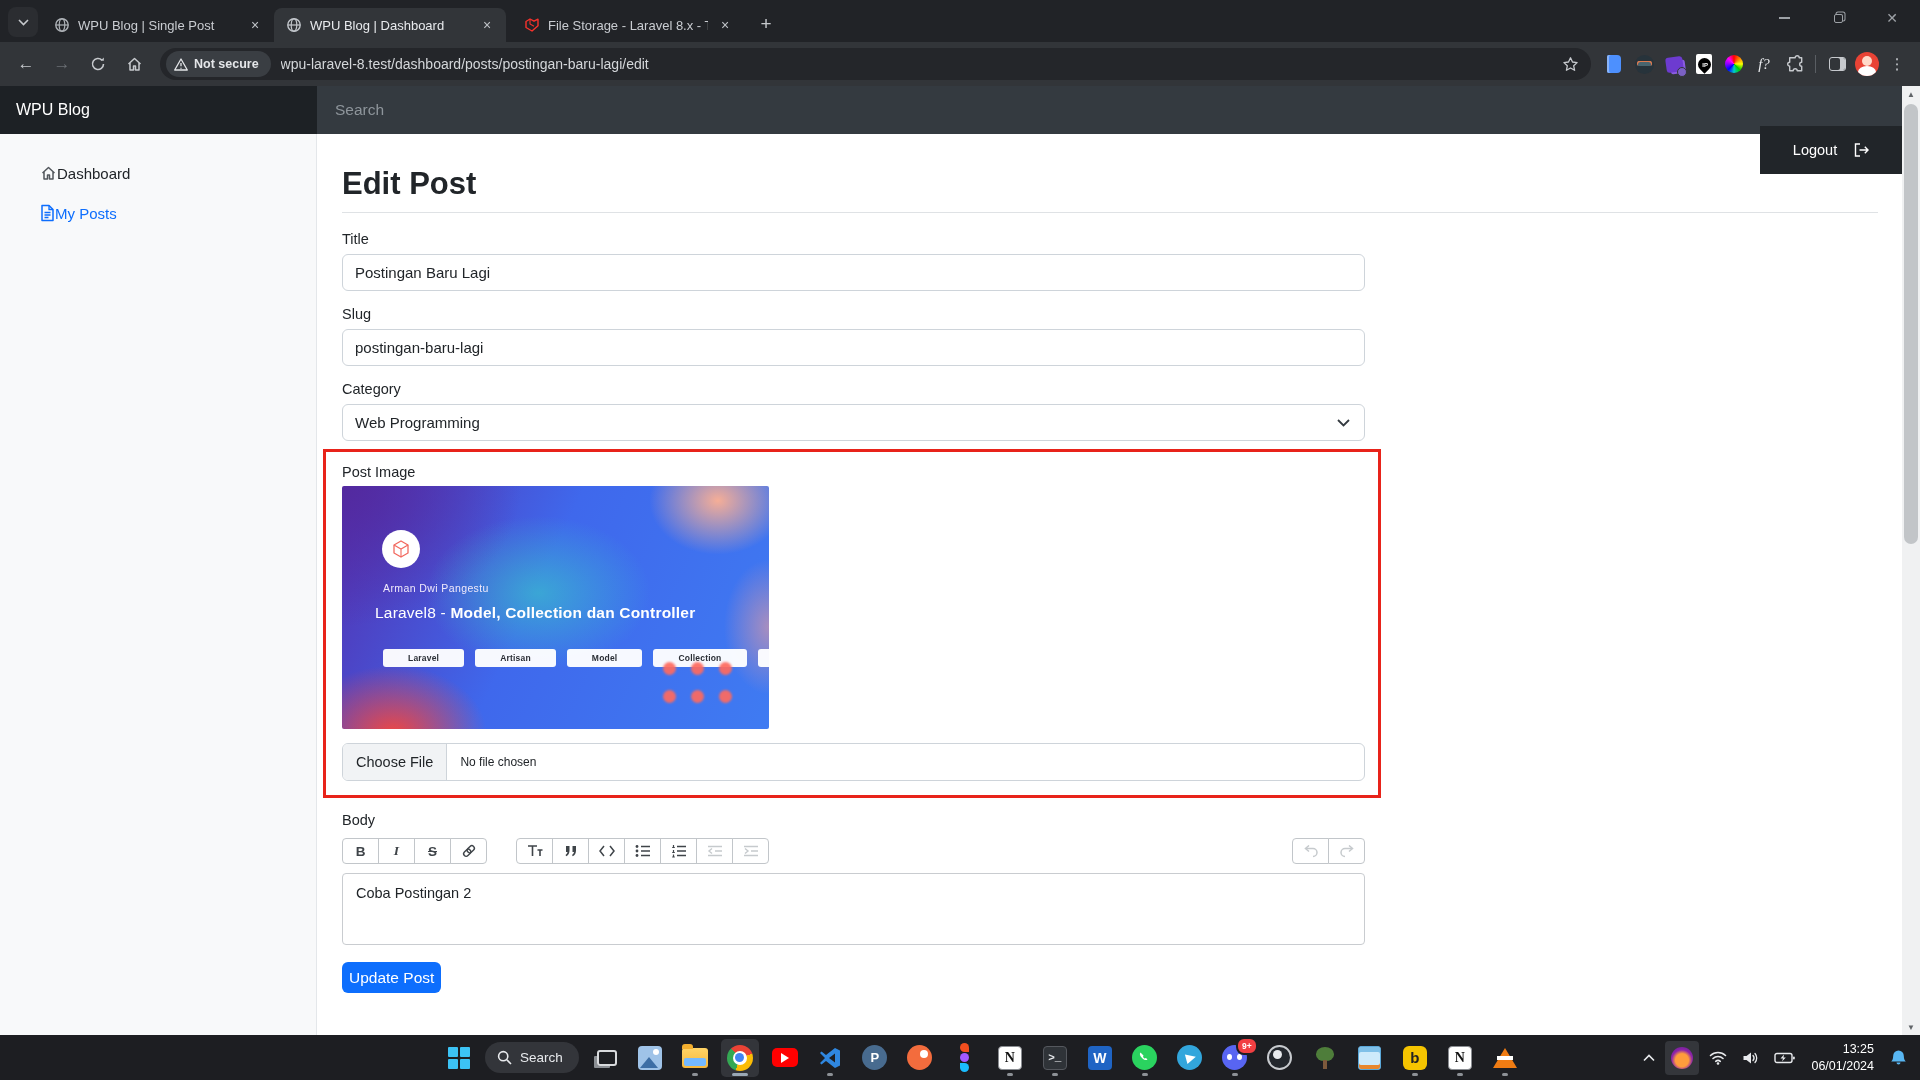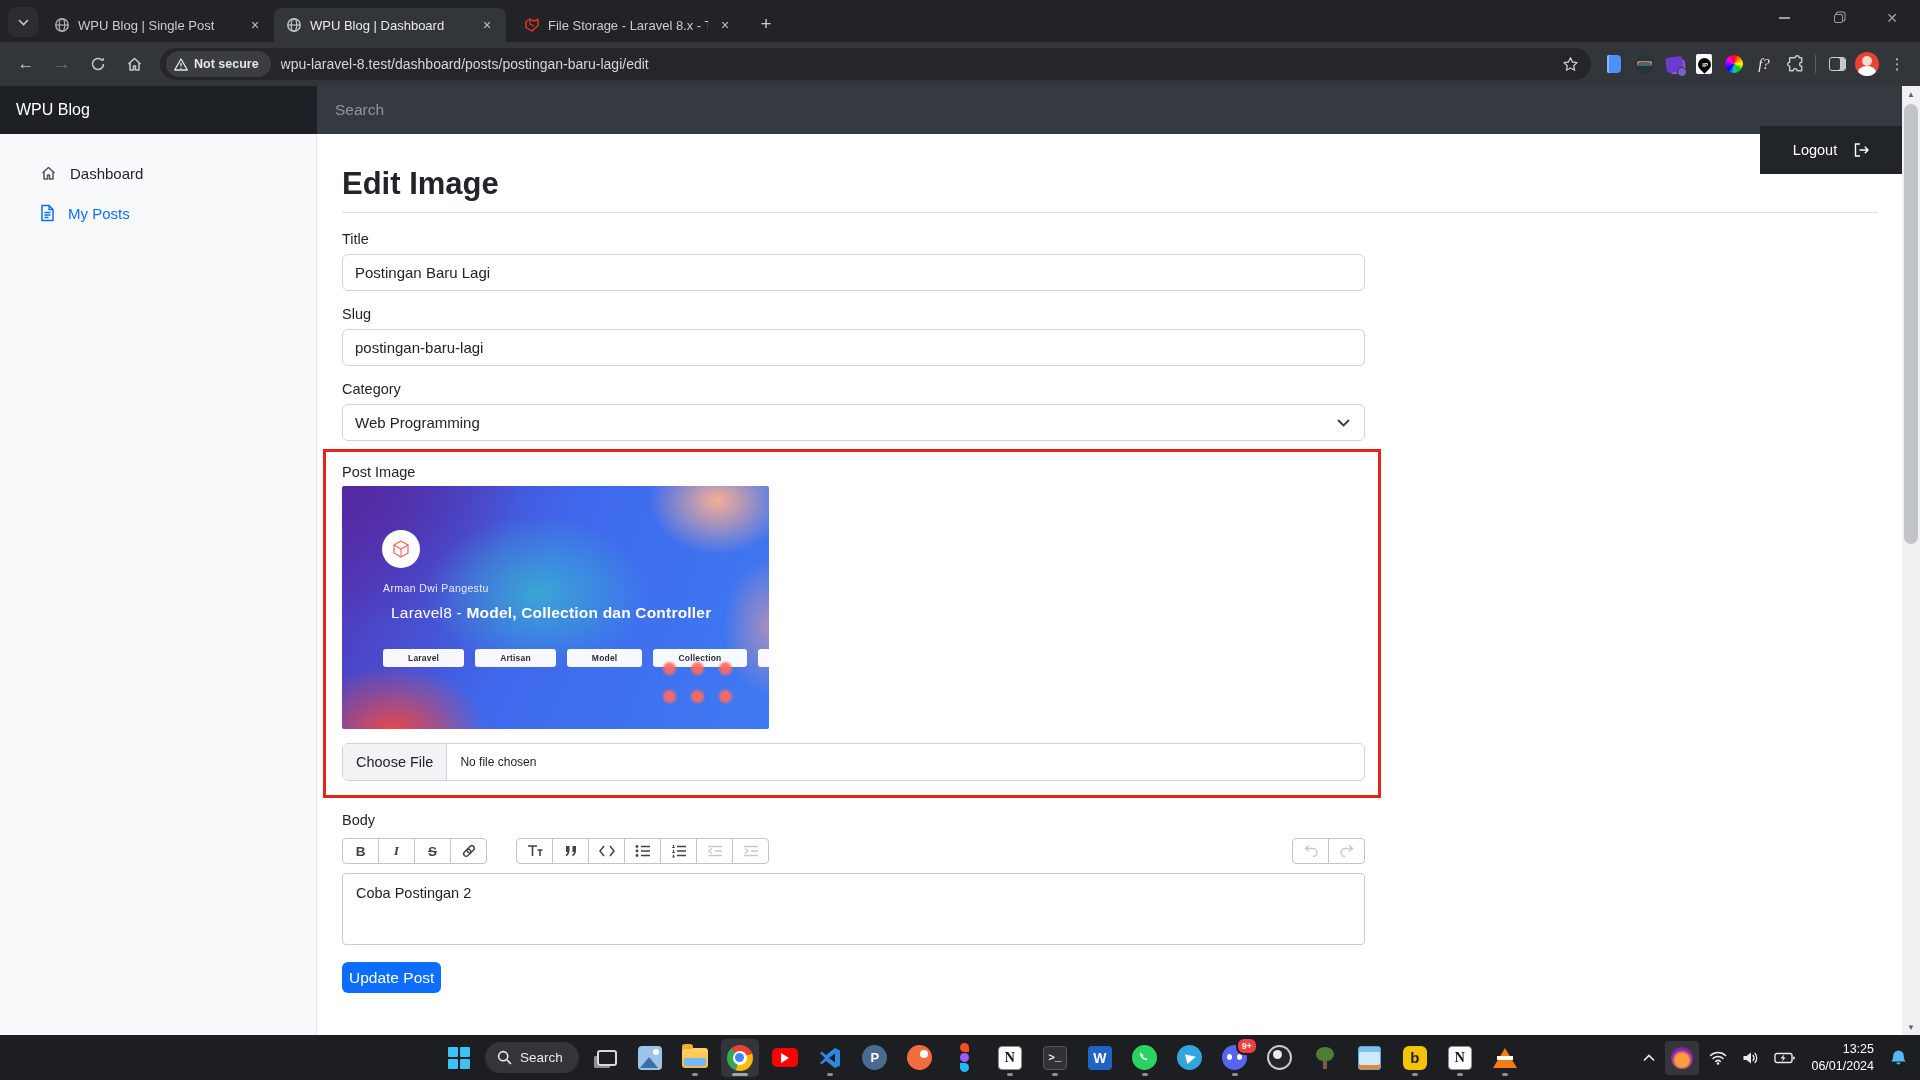--- a/index.html
+++ b/index.html
@@ -46,21 +46,21 @@
   
   .page { position:absolute; left:0; top:86px; width:1920px; height:949px; background:#fff; }
   .navbar { position:absolute; left:0; top:0; width:1920px; height:48px; background:#343a40; }
   .brand-box { position:absolute; left:0; top:0; width:317px; height:48px; background:#1d2125; color:#fff; display:flex; align-items:center; padding-left:16px; font-size:16px; }
   .nav-search { position:absolute; left:317px; top:0; height:48px; display:flex; align-items:center; padding-left:18px; }
   .nav-search input { background:transparent; border:none; outline:none; color:#e9ecef; font-size:15.5px; width:400px; font-family:"Liberation Sans",sans-serif; }
   .nav-search input::placeholder { color:#8e959b; }
   .logout-box { position:absolute; right:18px; top:0; width:142px; height:48px; background:#212529; color:#fff; display:flex; align-items:center; justify-content:center; gap:17px; font-size:14.5px;margin-top:40px; }
 
   .sidebar { position:absolute; left:0; top:48px; width:317px; height:901px; background:#f8f9fa; border-right:1px solid #e4e7ea; }
-  .side-item { display:flex; align-items:center; gap:13px; padding:11px 24px 11px 40px; font-size:15px; color:#212529; }
+  .side-item { display:flex; align-items:center; padding:11px 24px 11px 40px; font-size:15px; color:#212529; }
   .side-item:first-child { margin-top:20px; }
   .side-item.active { color:#0d6efd; }
 
   .main { position:absolute; left:317px; top:48px; width:1585px; height:901px; padding:18px 24px 0 25px; }
   .h1 { font-size:31px; font-weight:700; color:#212529; margin:14px 0 10px; }
   .hr { height:1px; background:#dfe2e5; margin-bottom:2px; width:1536px; }
   .form { width:1023px; }
   .flabel { font-size:14.5px; color:#212529; margin:15px 0 7px; }
   .flabel.first { margin-top:18px; }
   .tinput { width:1023px; height:37px; border:1px solid #ced4da; border-radius:6px; padding:0 12px; font-size:15px; color:#212529; font-family:"Liberation Sans",sans-serif; display:flex; align-items:center; background:#fff; }
@@ -72,21 +72,21 @@
   .banner { width:427px; height:243px; border-radius:2px; position:relative; overflow:hidden; margin-top:6px;
     background:
       radial-gradient(95px 75px at 88% 6%, rgba(255,177,146,.95), rgba(255,177,146,0) 72%),
       radial-gradient(60px 90px at 100% 58%, rgba(255,160,150,.55), rgba(255,160,150,0) 75%),
       radial-gradient(130px 95px at 12% 102%, rgba(246,70,60,.96), rgba(246,92,60,0) 72%),
       radial-gradient(160px 110px at 46% 44%, rgba(55,216,195,.55), rgba(55,216,195,0) 70%),
       radial-gradient(230px 180px at 0% 0%, rgba(83,41,158,.95), rgba(83,41,158,0) 78%),
       linear-gradient(115deg, #5430b0 0%, #3f68ec 45%, #3f7bf2 100%); }
   .banner .logo { position:absolute; left:40px; top:44px; width:38px; height:38px; border-radius:50%; background:#fff; display:flex; align-items:center; justify-content:center; }
   .banner .author { position:absolute; left:41px; top:96px; color:#f0e9fb; font-size:10.5px; letter-spacing:.4px; }
-  .banner .btitle { position:absolute; left:49px; top:118px; color:#fff; font-size:15.5px; letter-spacing:.2px; }
+  .banner .btitle { position:absolute; left:33px; top:118px; color:#fff; font-size:15.5px; letter-spacing:.2px; }
   .banner .btitle b { font-weight:700; }
   .banner .tags { position:absolute; left:41px; top:163px; display:flex; gap:11px; }
   .banner .tag { background:rgba(255,255,255,.96); color:#2b2f36; font-size:8.5px; font-weight:700; padding:4px 25px; border-radius:3px; letter-spacing:.2px; }
   .banner .dots { position:absolute; right:37px; bottom:26px; display:grid; grid-template-columns:repeat(3,13px); grid-auto-rows:13px; gap:15px; filter:blur(1px); opacity:.92; }
   .banner .dots i { background:#ff6a5e; border-radius:50%; }
 
   .filewrap { margin-top:14px; width:1023px; height:38px; border:1px solid #ced4da; border-radius:6px; display:flex; align-items:stretch; overflow:hidden; background:#fff; }
   .filebtn { background:#f1f3f5; border-right:1px solid #ced4da; display:flex; align-items:center; padding:0 13px; font-size:14.5px; color:#212529; }
   .filestatus { display:flex; align-items:center; padding:0 13px; font-size:12px; color:#212529; }
 
@@ -311,21 +311,21 @@
     <div class="side-item active">
       <svg width="15" height="18" viewBox="0 0 15 18">
           <path d="M2 1.5h7L13 5.5v11H2z" fill="none" stroke="#0d6efd" stroke-width="1.5" stroke-linejoin="round"></path>
           <path d="M9 1.5v4h4M4.5 8.5h6M4.5 11h6M4.5 13.5h4" stroke="#0d6efd" stroke-width="1.3" fill="none"></path>
         </svg>
       <span>My Posts</span>
     </div>
   </div>
 
   <div class="main">
-    <div class="h1">Edit Image</div>
+    <div class="h1">Edit Post</div>
     <div class="hr"></div>
 
     <div class="form">
       <div class="flabel first">Title</div>
       <input class="tinput" value="Postingan Baru Lagi" style="">
 
       <div class="flabel">Slug</div>
       <input class="tinput" value="postingan-baru-lagi" style="">
 
       <div class="flabel">Category</div>

